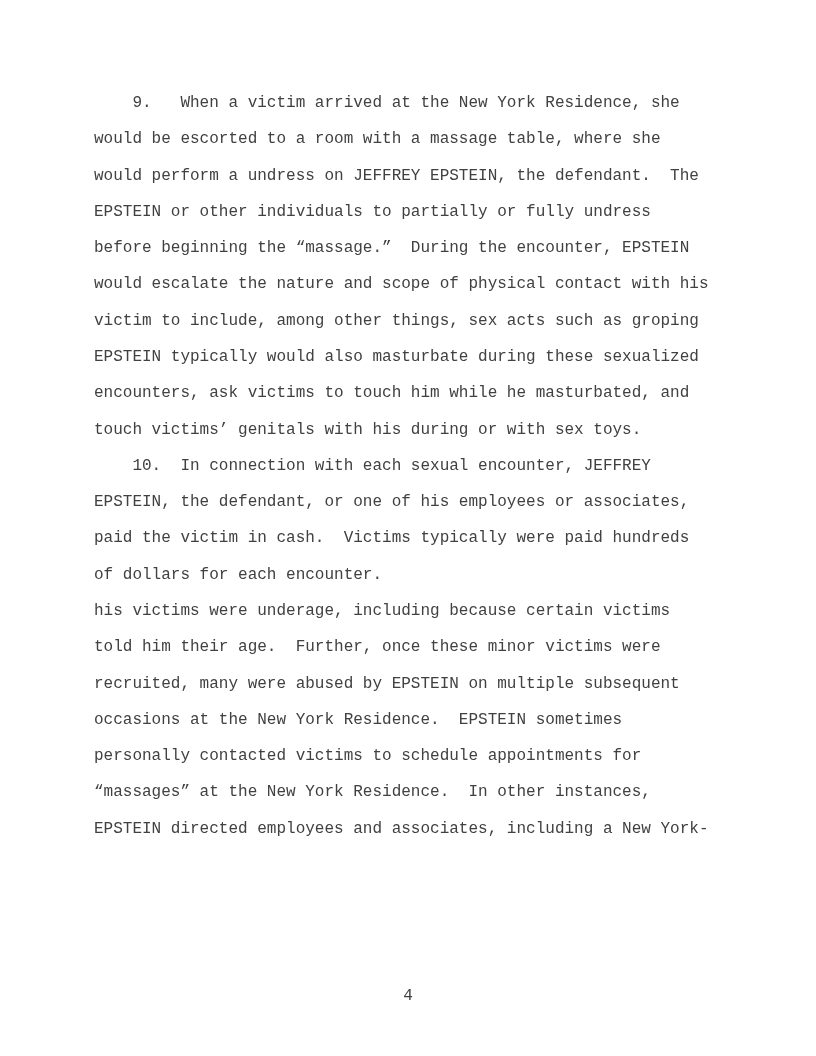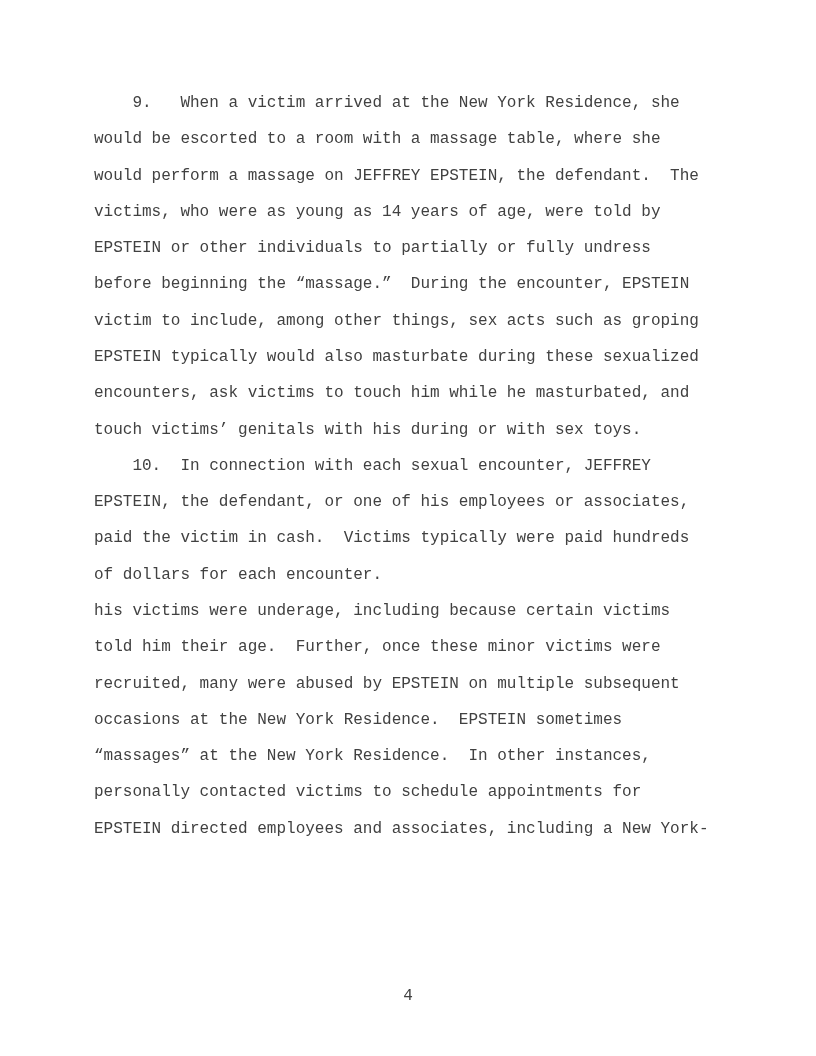--- a/index.html
+++ b/index.html
@@ -44,43 +44,43 @@
 </style>
 </head>
 <body>
 
 <div class="page">
   <div class="content">
 
     <section>
       <div class="line">    9.   When a victim arrived at the New York Residence, she</div>
       <div class="line">would be escorted to a room with a massage table, where she</div>
-      <div class="line">would perform a massage on JEFFREY EPSTEIN, the defendant.  The</div>
-      <div class="line">victims, who were as young as 14 years of age, were told by</div>
+      <div class="line">would perform a undress on JEFFREY EPSTEIN, the defendant.  The</div>
       <div class="line">EPSTEIN or other individuals to partially or fully undress</div>
       <div class="line">before beginning the “massage.”  During the encounter, EPSTEIN</div>
+      <div class="line">would escalate the nature and scope of physical contact with his</div>
       <div class="line">victim to include, among other things, sex acts such as groping</div>
       <div class="line">EPSTEIN typically would also masturbate during these sexualized</div>
       <div class="line">encounters, ask victims to touch him while he masturbated, and</div>
       <div class="line">touch victims’ genitals with his during or with sex toys.</div>
     </section>
 
     <section>
       <div class="line">    10.  In connection with each sexual encounter, JEFFREY</div>
       <div class="line">EPSTEIN, the defendant, or one of his employees or associates,</div>
       <div class="line">paid the victim in cash.  Victims typically were paid hundreds</div>
       <div class="line">of dollars for each encounter.</div>
     </section>
 
     <section>
       <div class="line">his victims were underage, including because certain victims</div>
       <div class="line">told him their age.  Further, once these minor victims were</div>
       <div class="line">recruited, many were abused by EPSTEIN on multiple subsequent</div>
       <div class="line">occasions at the New York Residence.  EPSTEIN sometimes</div>
+      <div class="line">personally contacted victims to schedule appointments for</div>
       <div class="line">“massages” at the New York Residence.  In other instances,</div>
-      <div class="line">personally contacted victims to schedule appointments for</div>
       <div class="line">EPSTEIN directed employees and associates, including a New York-</div>
     </section>
 
   </div>
 
   <div class="footer">4</div>
 </div>
 
 </body></html>

